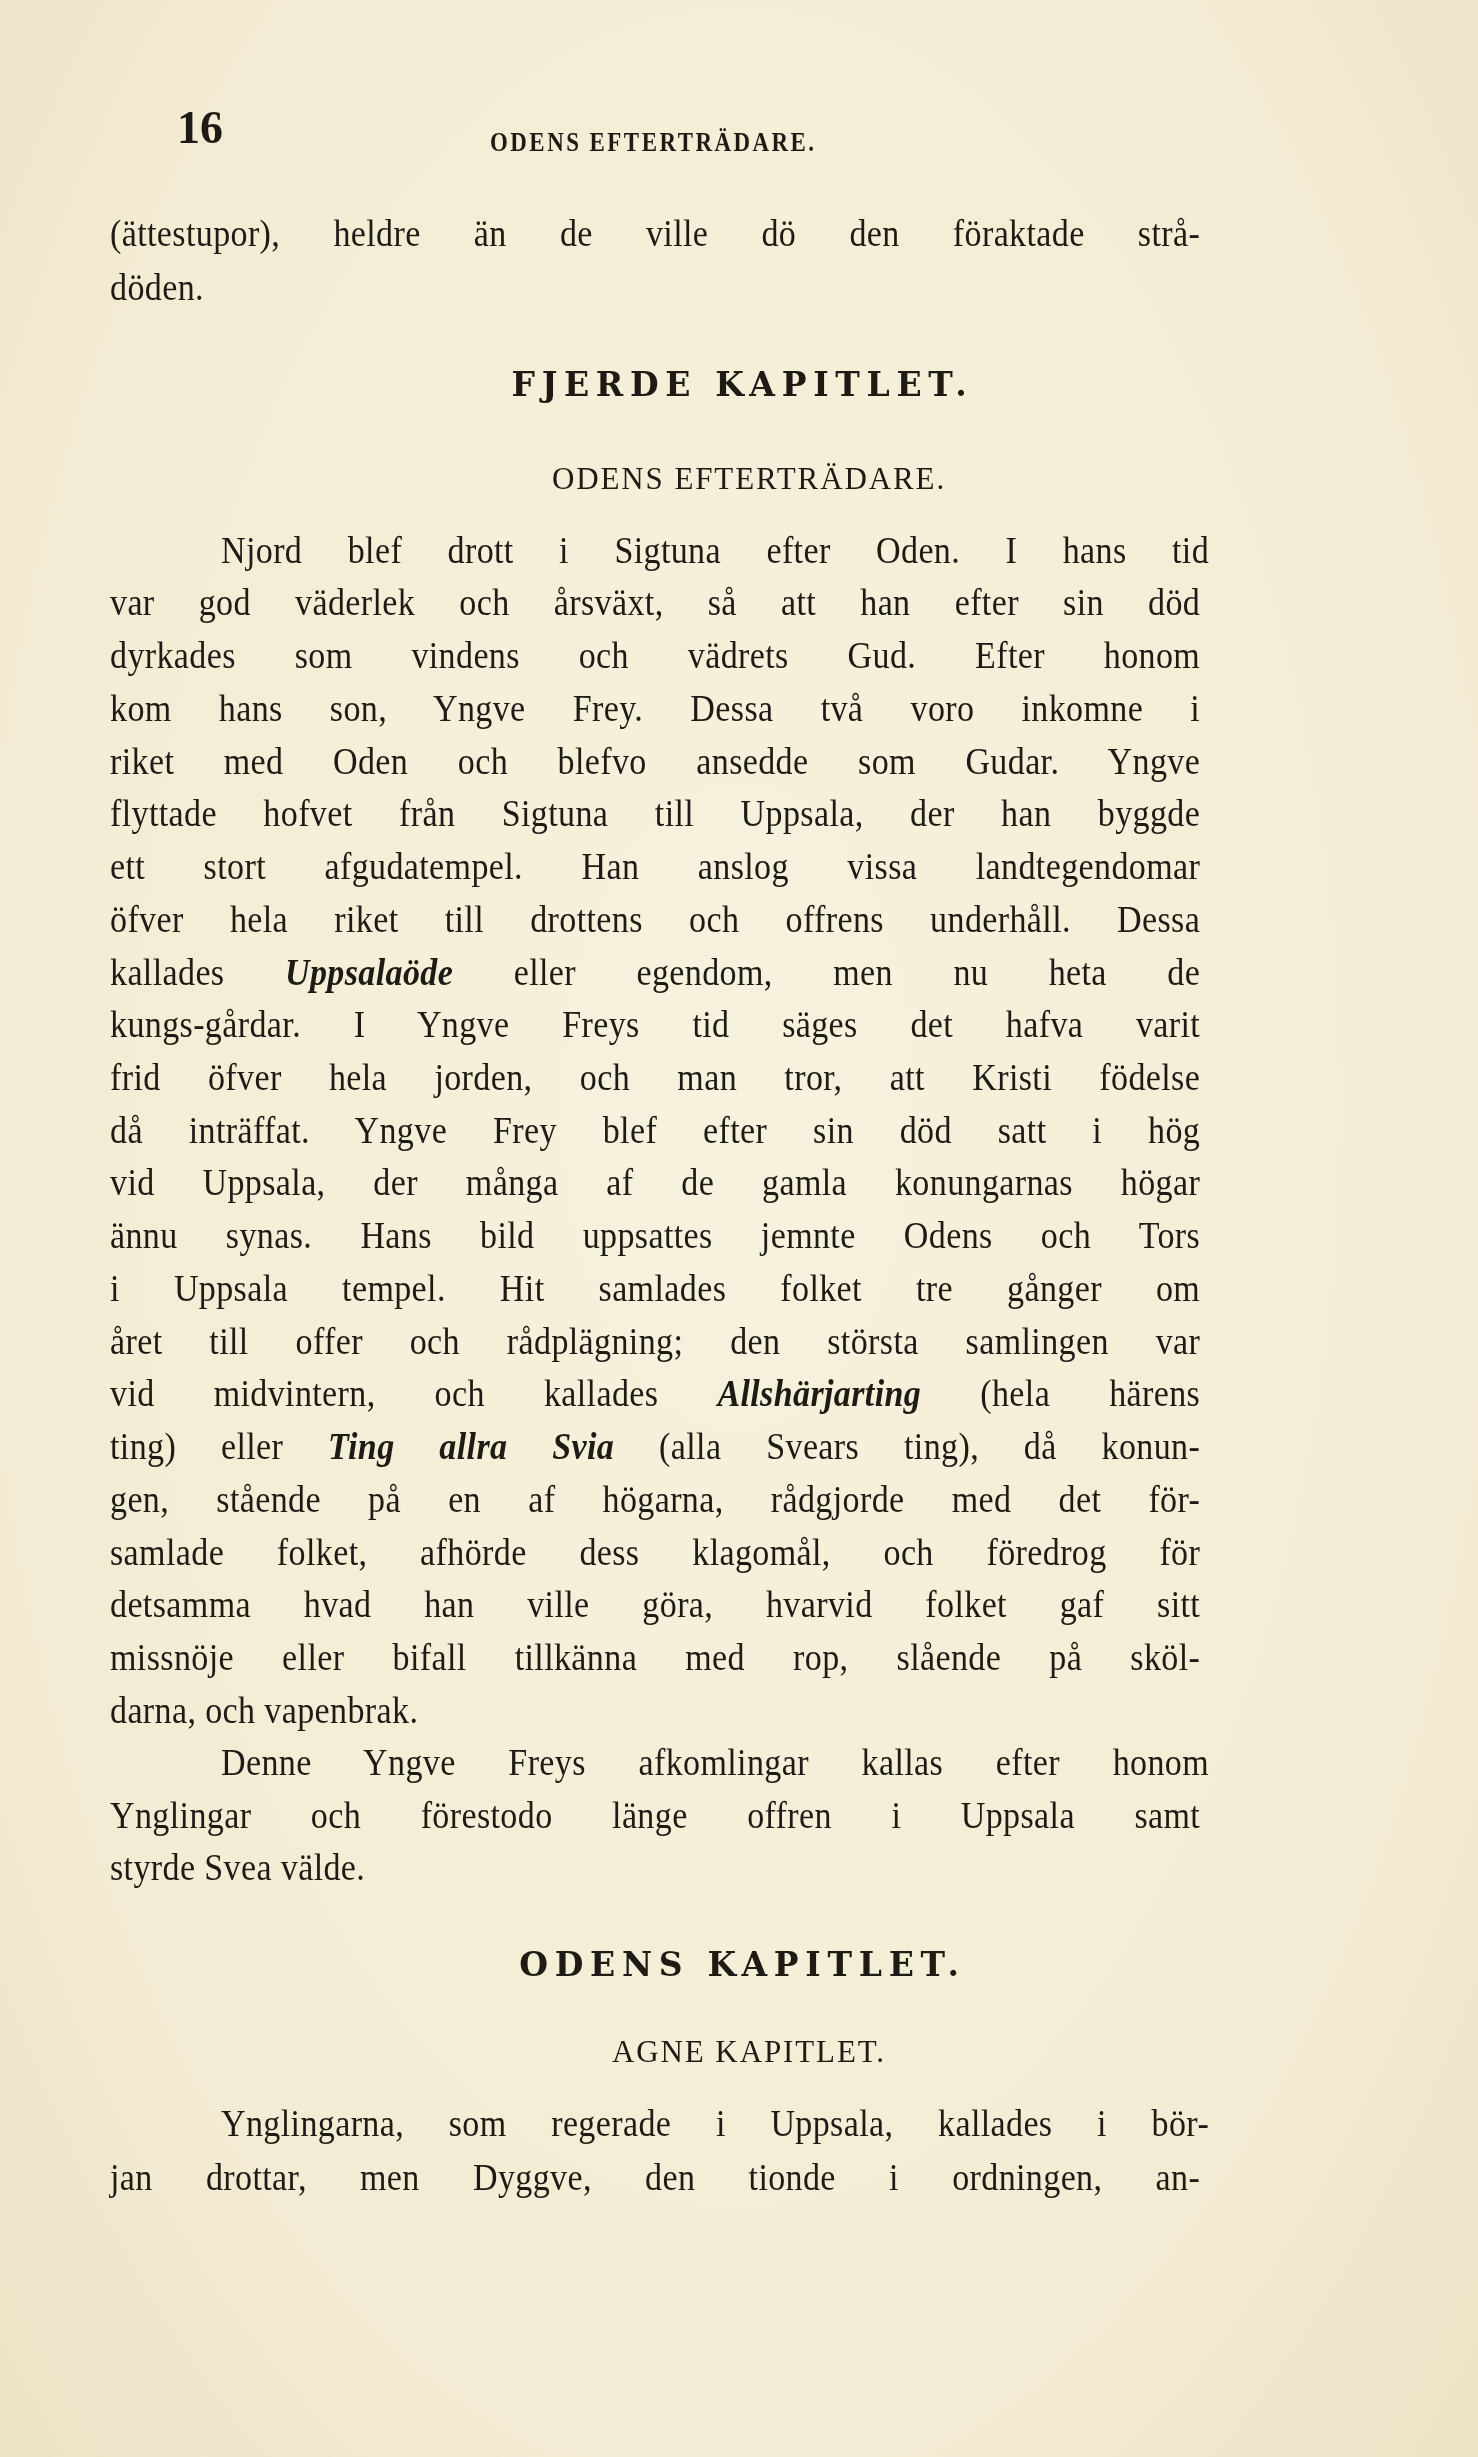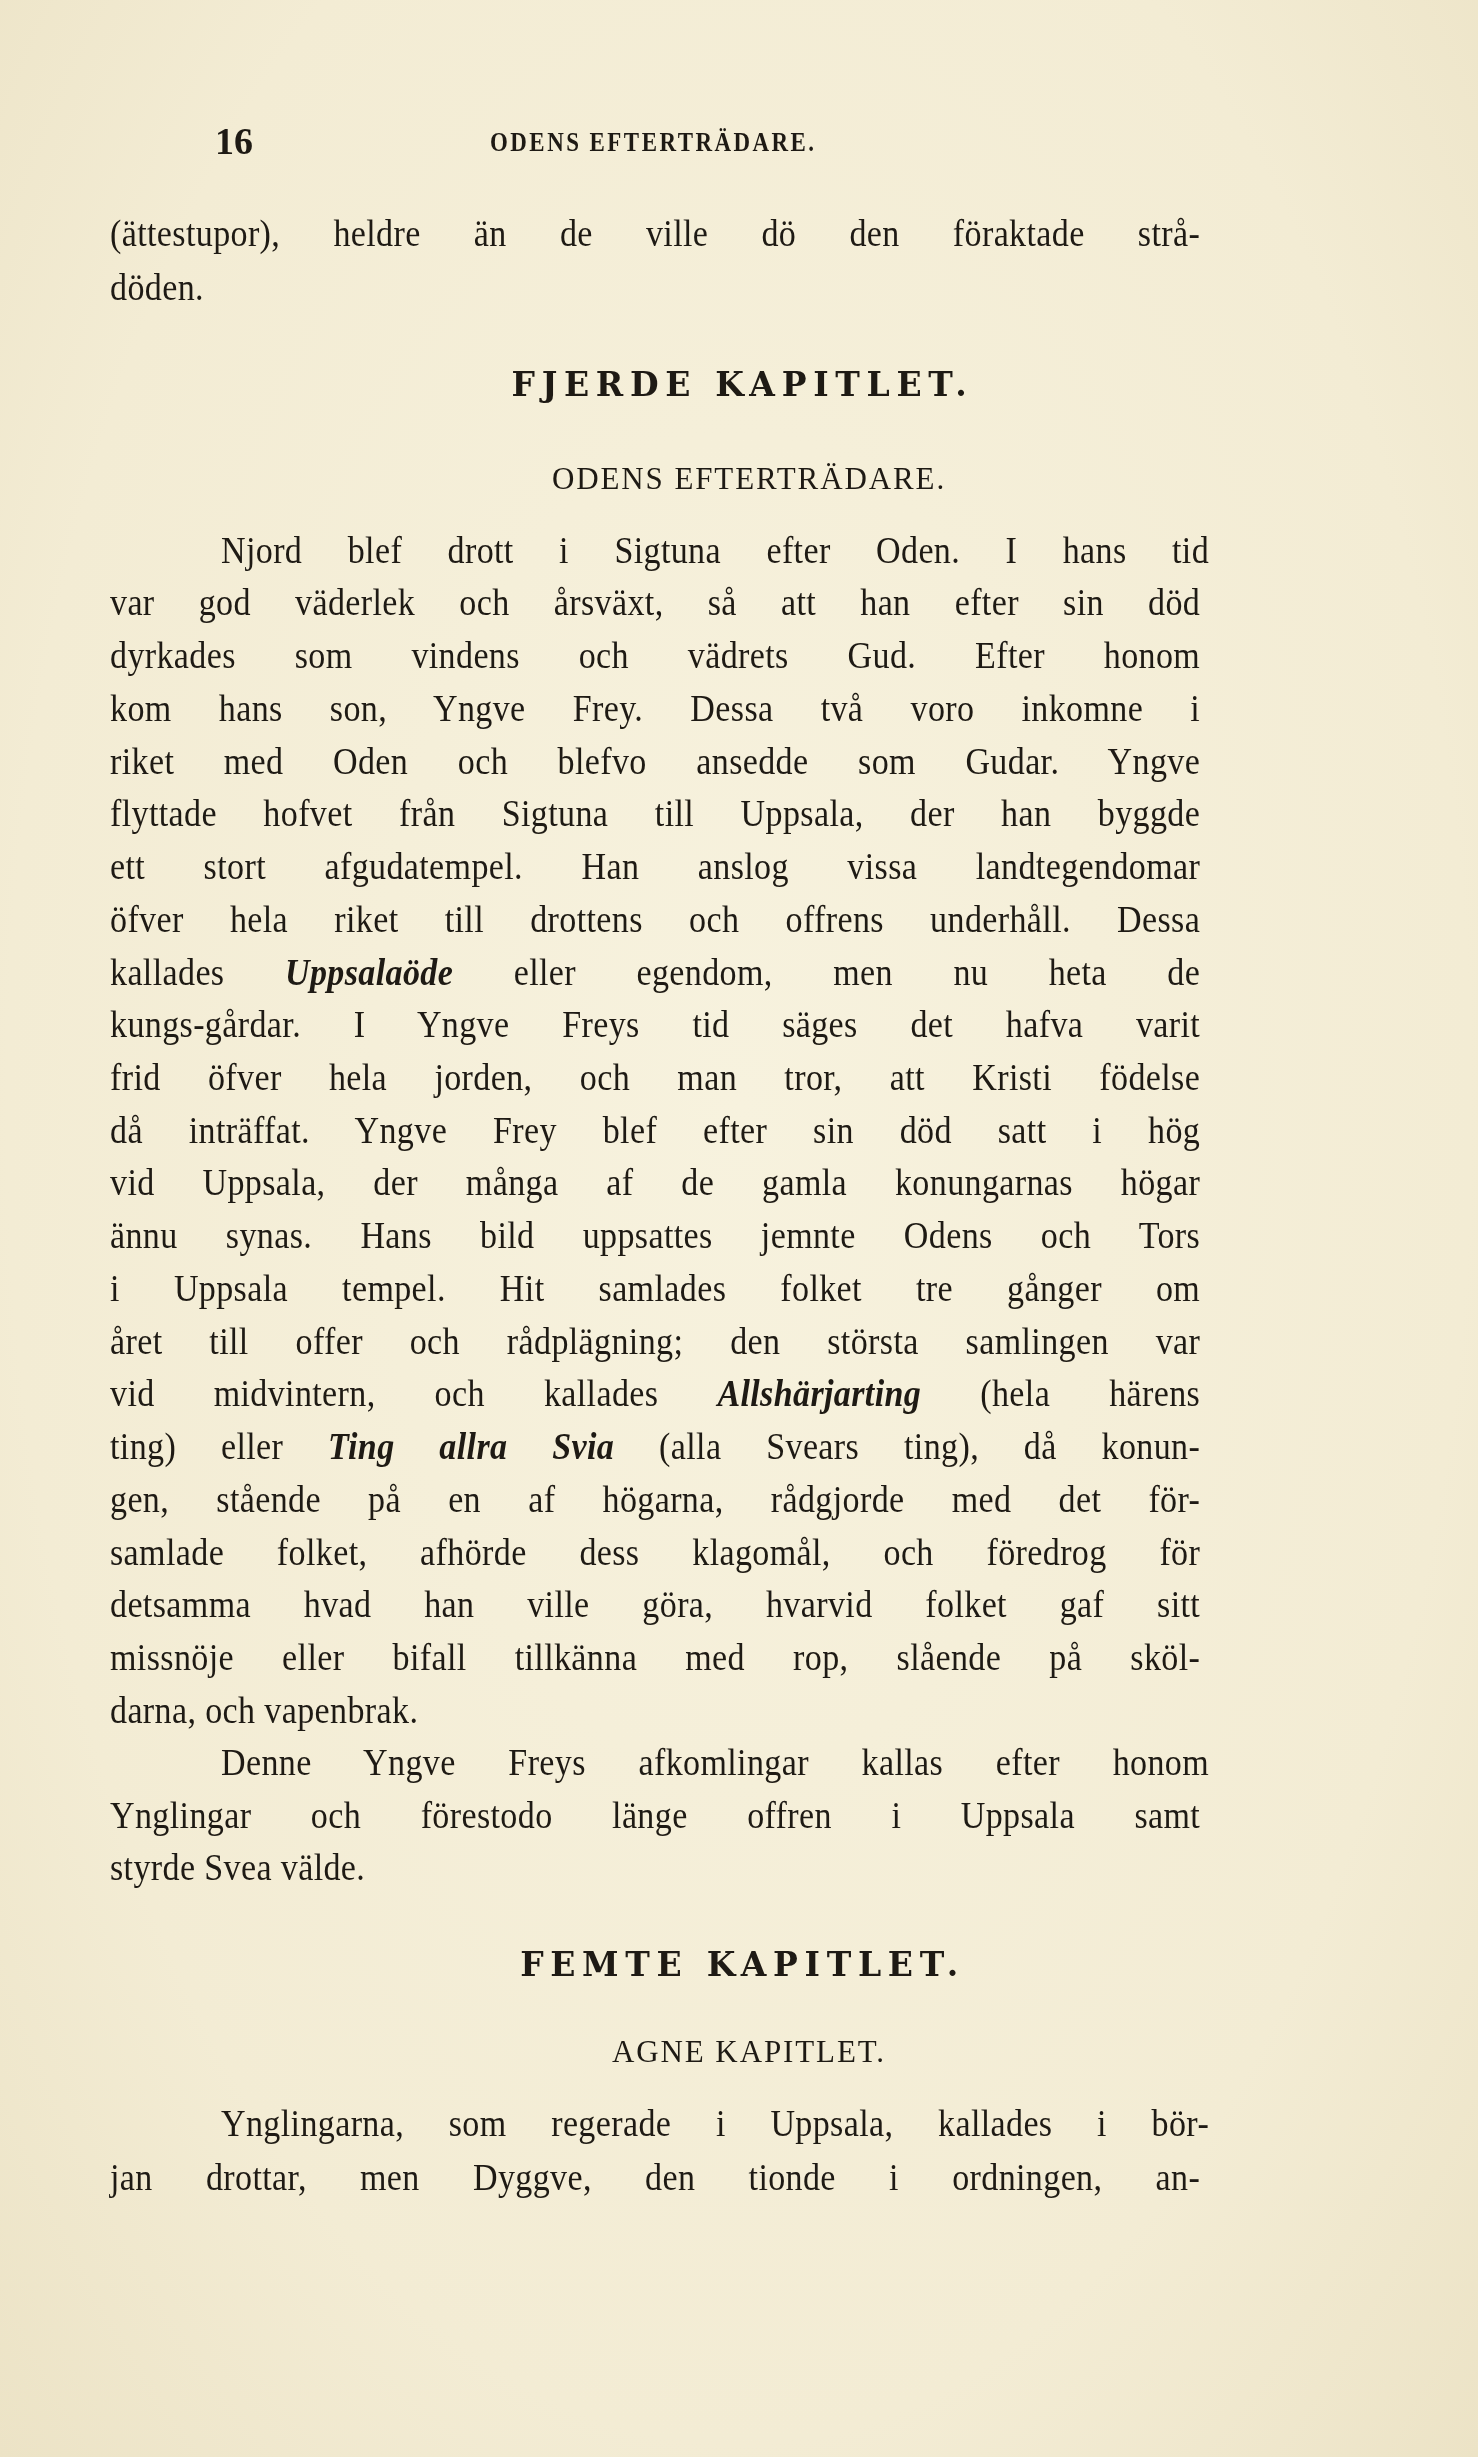--- a/index.html
+++ b/index.html
@@ -20,22 +20,22 @@
       width: 1185px;
       font-size: 37px;
       line-height: 54px;
       white-space: nowrap;
       letter-spacing: 0.4px;
       transform: scaleX(0.92);
       transform-origin: left center;
     }
     .justify { text-align: justify; text-align-last: justify; }
     .header-num {
-      position: absolute; left: 177px; top: 117px;
-      font-size: 38px; font-weight: bold; line-height: 48px; margin-left: 38px;
+      position: absolute; left: 177px; top: 104px;
+      font-size: 46px; font-weight: bold; line-height: 48px;
     }
     .header-title {
       position: absolute; left: 490px; top: 123px;
       font-size: 27px; letter-spacing: 2.9px; line-height: 38px;
       font-weight: bold; transform: scaleX(0.85); transform-origin: left center;
     }
     .chapter {
       position: absolute; left: 0; width: 1479px; text-align: center;
       font-family: "DejaVu Serif", serif; font-weight: bold;
       font-size: 33px; letter-spacing: 6.7px; line-height: 44px;
@@ -87,21 +87,21 @@
       <div class="line justify" style="top: 1578px;">detsamma hvad han ville göra, hvarvid folket gaf sitt</div>
       <div class="line justify" style="top: 1631px;">missnöje eller bifall tillkänna med rop, slående på sköl-</div>
       <div class="line" style="top: 1684px;">darna, och vapenbrak.</div>
     </div>
   <div id="ch4p2">
       <div class="line justify" style="top: 1736px; left: 221px; width: 1074px;">Denne Yngve Freys afkomlingar kallas efter honom</div>
       <div class="line justify" style="top: 1789px;">Ynglingar och förestodo länge offren i Uppsala samt</div>
       <div class="line" style="top: 1841px;">styrde Svea välde.</div>
     </div>
 
-  <div class="chapter" style="top:1943px;">FEMTE KAPITLET.</div>
+  <div class="chapter" style="top:1943px;">ODENS KAPITLET.</div>
   <div class="subtitle" style="top:2031px;">AGNE KAPITLET.</div>
 
   <div id="ch5">
       <div class="line justify" style="top: 2097px; left: 221px; width: 1074px;">Ynglingarna, som regerade i Uppsala, kallades i bör-</div>
       <div class="line justify" style="top: 2151px;">jan drottar, men Dyggve, den tionde i ordningen, an-</div>
     </div>
 </div>
 
 
 </body></html>

